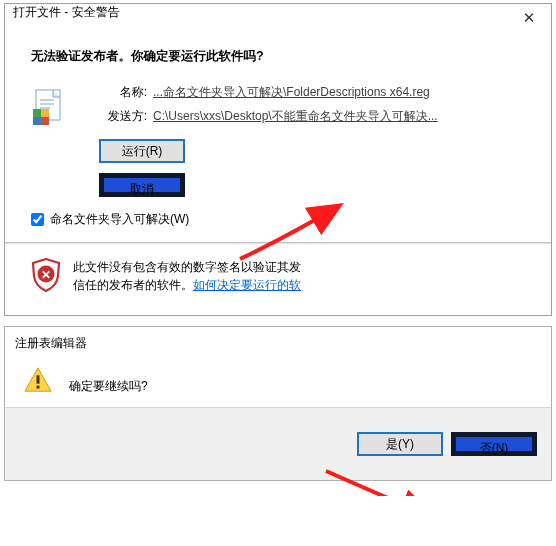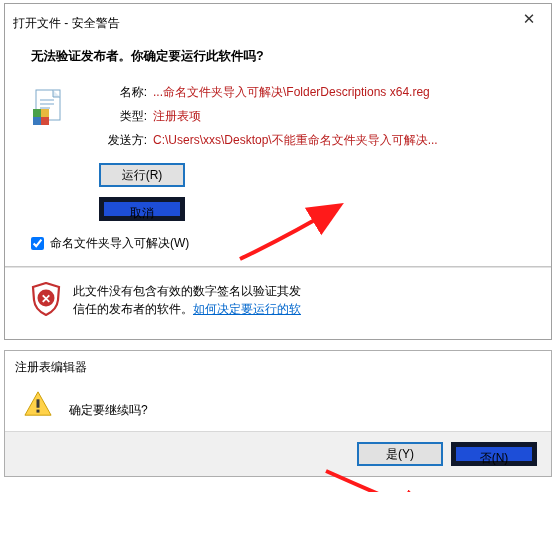--- a/index.html
+++ b/index.html
@@ -1,47 +1,47 @@
 <!DOCTYPE html>
 <html><head>
 <meta charset="utf-8">
 <style>
   * { box-sizing: border-box; font-family: "Microsoft YaHei", "Segoe UI", Tahoma, sans-serif; font-size: 12px; }
   body { margin: 0; padding: 0; background: #fff; width: 556px; }
   .win1 { border: 1px solid #a0a0a0; margin: 3px 4px 10px 4px; background: #fff; }
-  .titlebar { display: flex; align-items: flex-end; height: 28px; padding: 0 0 0 8px; }
+  .titlebar { display: flex; align-items: flex-start; height: 28px; padding: 0 0 0 8px; }
   .titlebar .title { flex: 1; font-size: 12px; color: #000; }
   .titlebar .close { width: 44px; height: 27px; display: flex; align-items: center; justify-content: center; font-size: 15px; color: #333; font-family: Arial; }
   .content1 { padding: 16px 26px 10px 26px; }
   .heading { font-weight: 700; font-size: 12.5px; color: #000; margin-bottom: 18px; }
   .filerow { display: flex; }
   .fileicon { width: 42px; padding-top: 6px; flex-shrink:0; }
   .fileicon svg { width: 34px; height: 40px; }
   .fileinfo { flex: 1; padding-left: 26px; }
   .infoline { display: flex; margin-bottom: 6px; line-height: 18px; }
   .infoline .lbl { width: 48px; text-align: right; color: #000; flex-shrink:0; }
-  .infoline .val { padding-left: 6px; color: #b91c1c; white-space: nowrap; overflow: hidden; text-overflow: ellipsis; }
+  .infoline .val { padding-left: 6px; color: #404040; white-space: nowrap; overflow: hidden; text-overflow: ellipsis; text-decoration: underline; }
   .buttons1 { display: flex; justify-content: flex-end; gap: 10px; margin: 14px 0 8px 0; flex-direction: column; }
   .btn { width: 86px; height: 24px; border: 5px solid #0f172a; background: #1d4ed8; text-align: center; line-height: 22px; cursor: default; }
   .btn.default { border: 2px solid #1e74c0; background: #e1e1e1; line-height: 20px; }
   .checkbox-row { display: flex; align-items: center; margin: 6px 0 14px 0; }
   .checkbox-row input { margin: 0 6px 0 0; }
   .divider { height: 2px; background: linear-gradient(#b8b8b8,#f0f0f0); margin: 0 -26px 14px -26px; }
   .shield-row { display: flex; align-items: flex-start; gap: 12px; padding-bottom: 10px; }
   .shield-row .txt { line-height: 18px; }
   .shield-row a { color: #0066cc; text-decoration: underline; }
 
   .win2 { border: 1px solid #aeaeae; margin: 0 4px 15px 4px; background: #fff; }
   .titlebar2 { padding: 8px 10px 4px 10px; font-size: 12px; }
   .content2 { padding: 8px 18px 10px 18px; display: flex; align-items: flex-start; gap: 16px; }
   .warnicon { padding-top: 2px; flex-shrink:0; }
   .warnicon svg { width: 30px; height: 28px; }
   .msg { line-height: 20px; color: #000; }
   .confirm { margin-top: 12px; }
-  .btnbar2 { background: #f0f0f0; border-top: 1px solid #d8d8d8; display: flex; justify-content: flex-end; gap: 8px; padding: 10px 14px; }
+  .btnbar2 { background: #f0f0f0; border-top: 1px solid #d8d8d8; display: flex; justify-content: flex-end; gap: 8px; padding: 24px 14px; }
 
   .arrow { position: absolute; pointer-events: none; }
   .arrow svg { overflow: visible; }
   .wrap { position: relative; }
 </style>
 </head>
 <body>
 
 <div class="wrap">
 
@@ -65,24 +65,20 @@
               <rect x="8" y="0" width="8" height="8" fill="#e8b83f"></rect>
               <rect x="0" y="8" width="8" height="8" fill="#3a7abf"></rect>
               <rect x="8" y="8" width="8" height="8" fill="#d64a3a"></rect>
             </g>
           </svg>
         </div>
         <div class="fileinfo">
           <div class="infoline">
             <span class="lbl">名称:</span>
             <span class="val">...命名文件夹导入可解决\FolderDescriptions x64.reg</span>
-          </div>
-          <div class="infoline">
-            <span class="lbl">类型:</span>
-            <span class="val">注册表项</span>
           </div>
           <div class="infoline">
             <span class="lbl">发送方:</span>
             <span class="val">C:\Users\xxs\Desktop\不能重命名文件夹导入可解决...</span>
           </div>
           <div class="buttons1">
             <div class="btn default">运行(R)</div>
             <div class="btn">取消</div>
           </div>
         </div>

